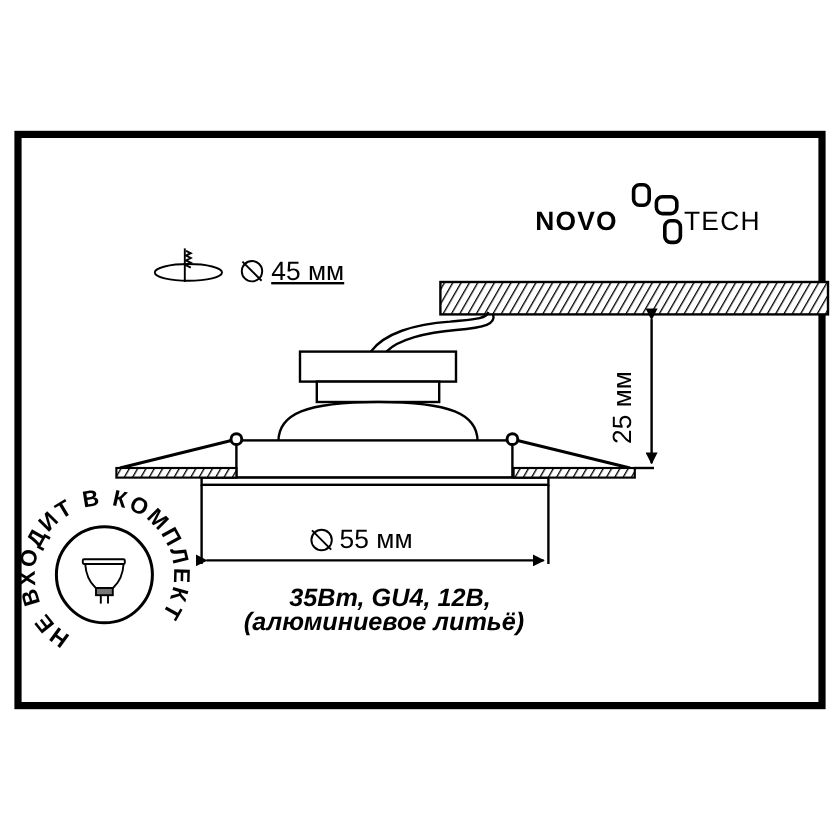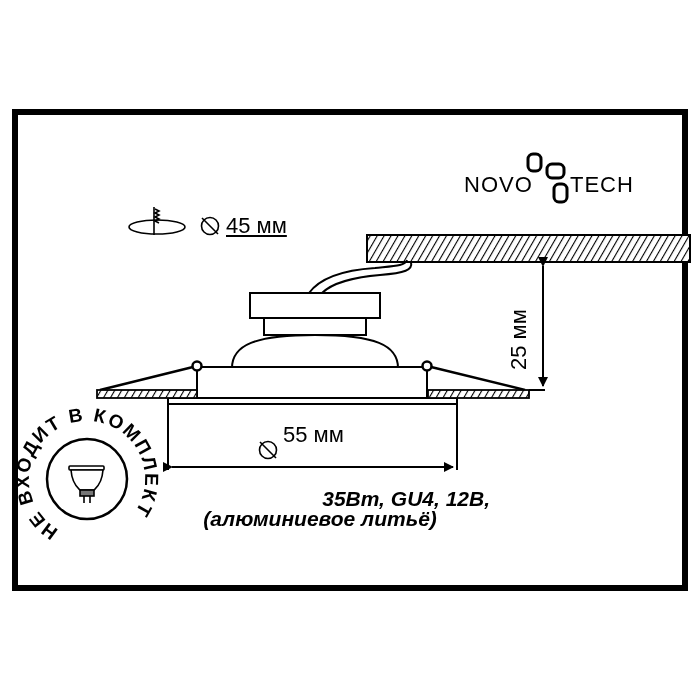--- a/index.html
+++ b/index.html
@@ -101,23 +101,23 @@
       <line x1="90" y1="496" x2="90" y2="503"></line>
     </g>
     <path id="badgeArc" d="M87,549 A70,70 0 1 1 87.1,549" fill="none" stroke="none"></path>
     <path id="badgeCircle" d="M 87 537 A 58 58 0 1 1 87.01 537" fill="none"></path>
     <text font-family="Liberation Sans, sans-serif" font-weight="bold" font-size="19" fill="#000" letter-spacing="2">
       <textPath href="#badgeCircle" startOffset="8%">НЕ ВХОДИТ В КОМПЛЕКТ</textPath>
     </text>
   </g>
 </svg>
 
-<div class="t logo" style="left:464px; top:172px;">NOVO</div>
+<div class="t logo" style="left:446px; top:172px;font-weight:bold;">NOVO</div>
 <div class="t logo" style="left:570px; top:172px;text-align:center;">TECH</div>
 
 <div class="t dim" style="left:226px; top:213px;text-decoration:underline;">45 мм</div>
 
 <div class="t dim vert" style="left:506px; top:370px;">25 мм</div>
 
-<div class="t dim" style="left:283px; top:422px;">55 мм</div>
+<div class="t dim" style="left:283px; top:437px;">55 мм</div>
 
-<div class="t spec" style="left:160px; top:487px; width:330px;text-align:right;">35Вт, GU4, 12В,</div>
+<div class="t spec" style="left:160px; top:487px; width:330px;">35Вт, GU4, 12В,</div>
 <div class="t spec" style="left:150px; top:507px; width:340px;">(алюминиевое литьё)</div>
 
 </body></html>

